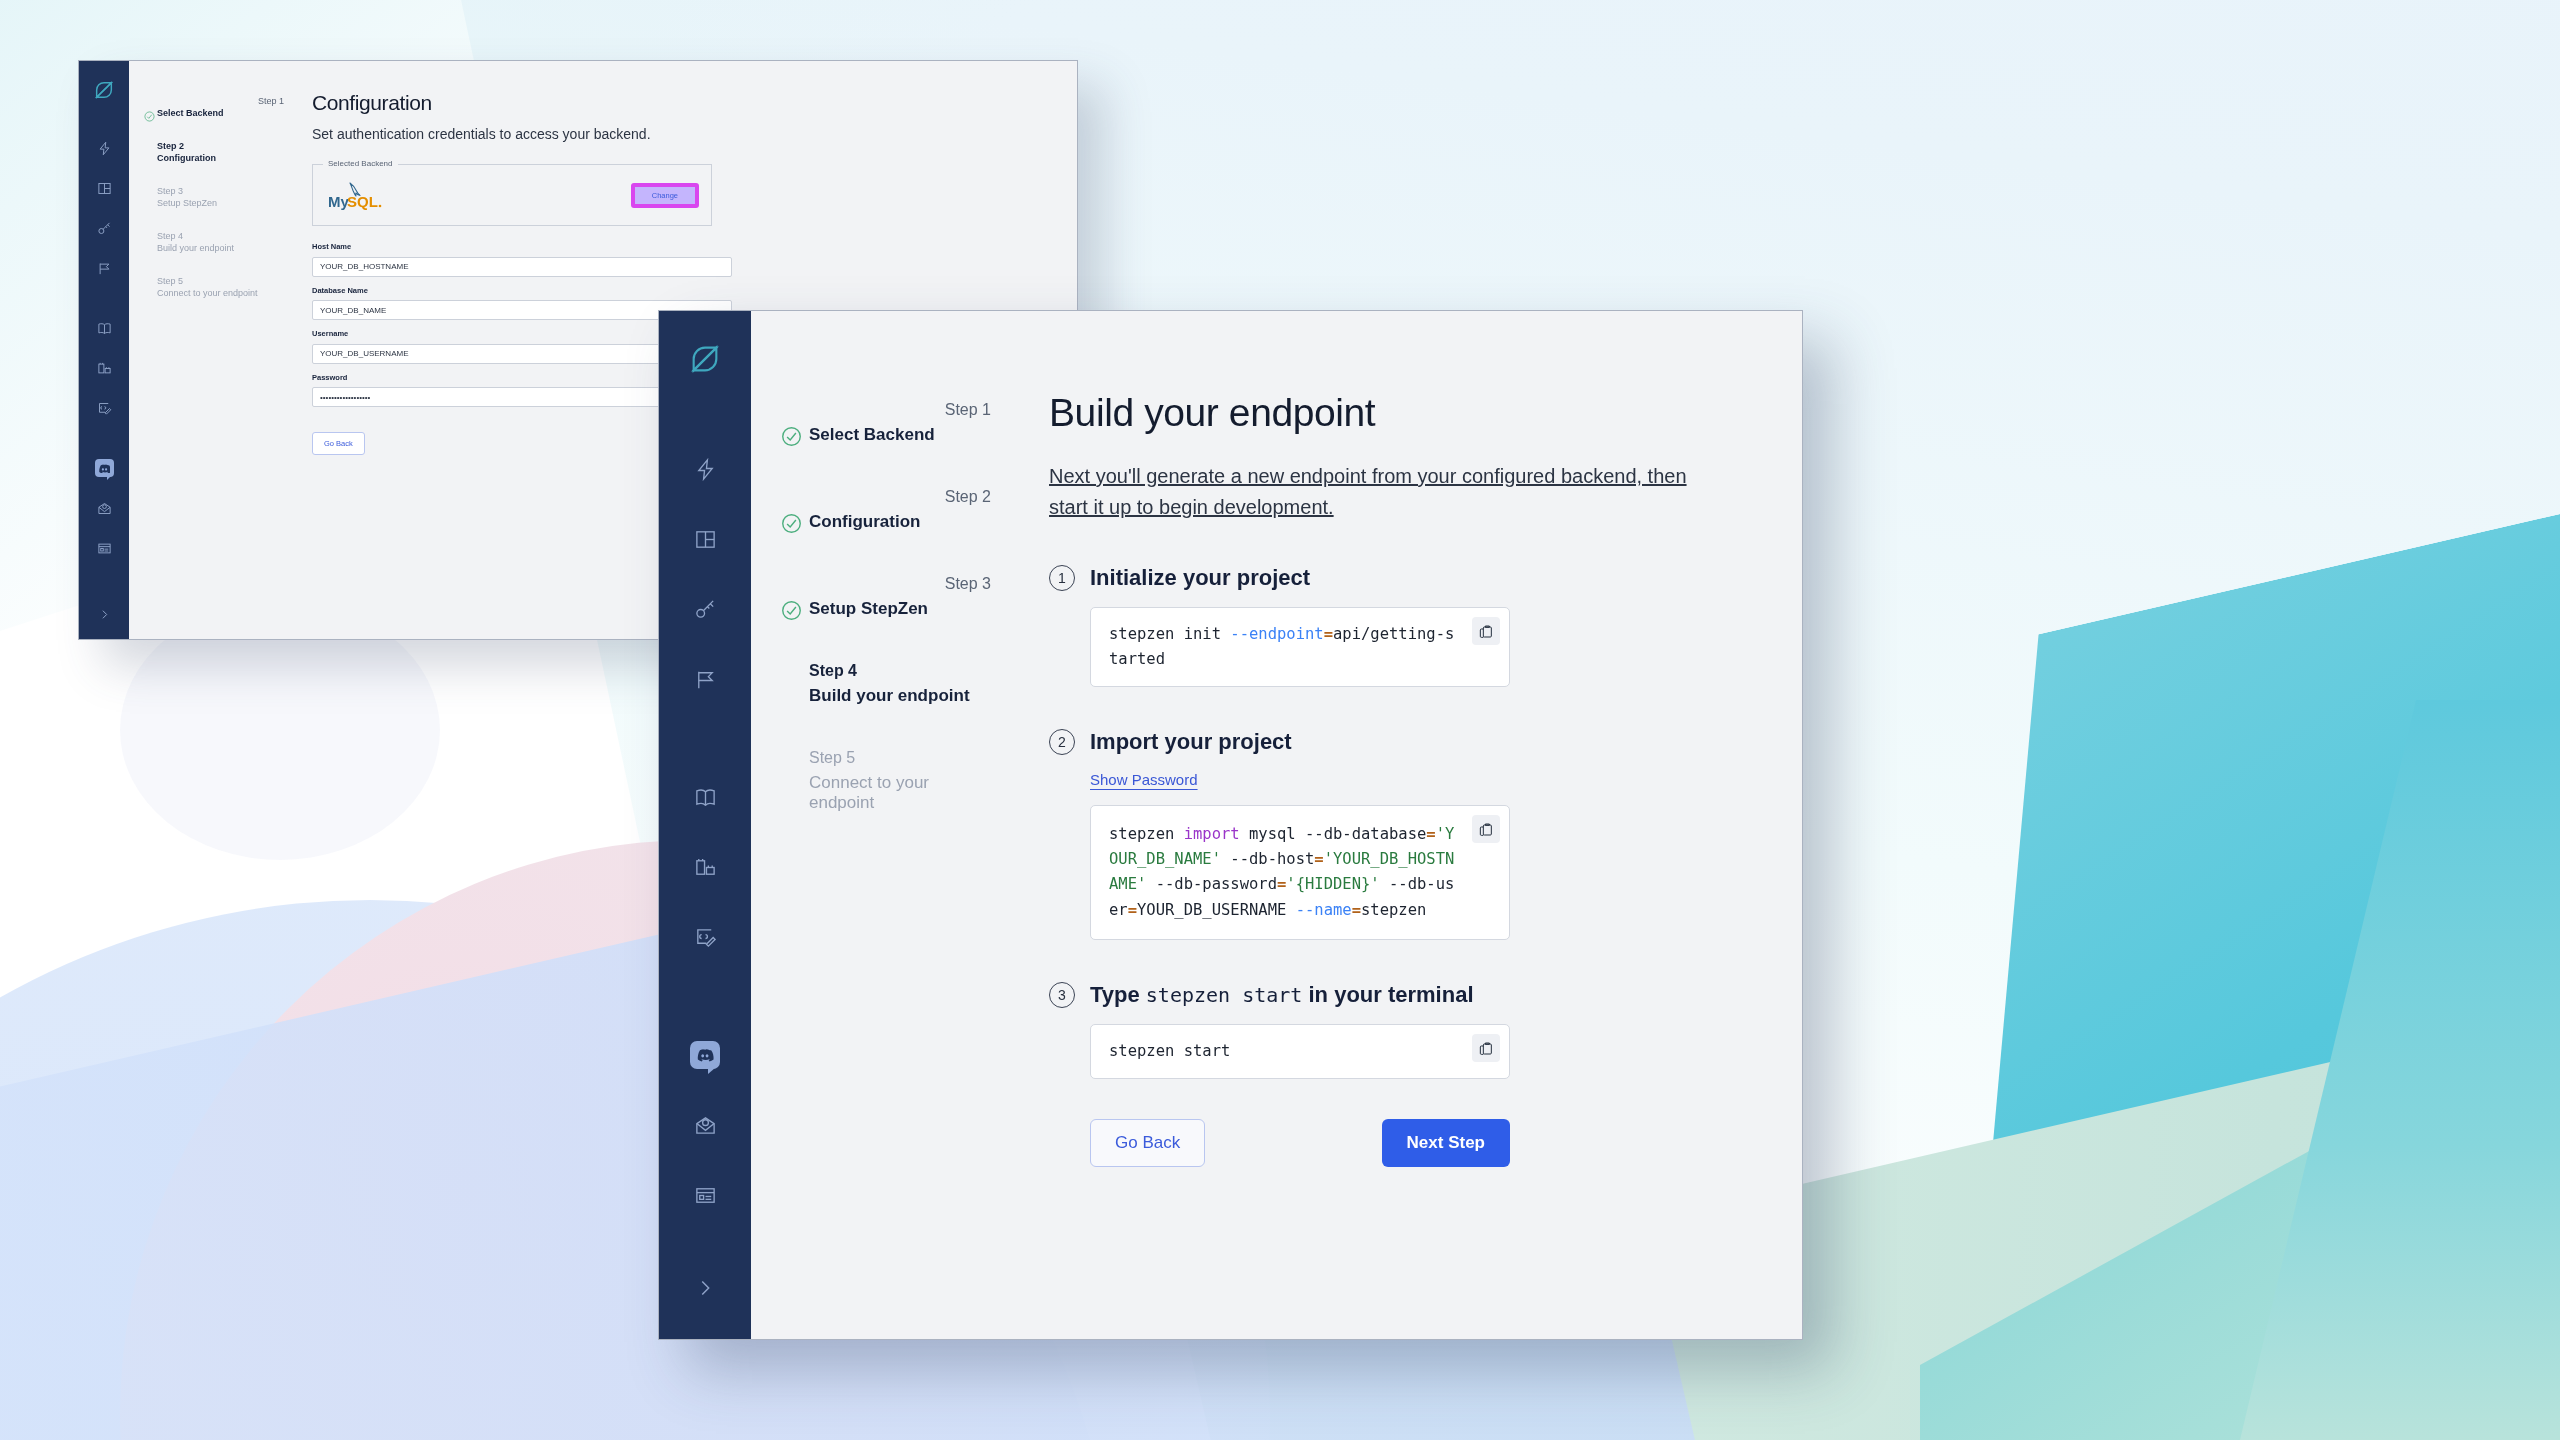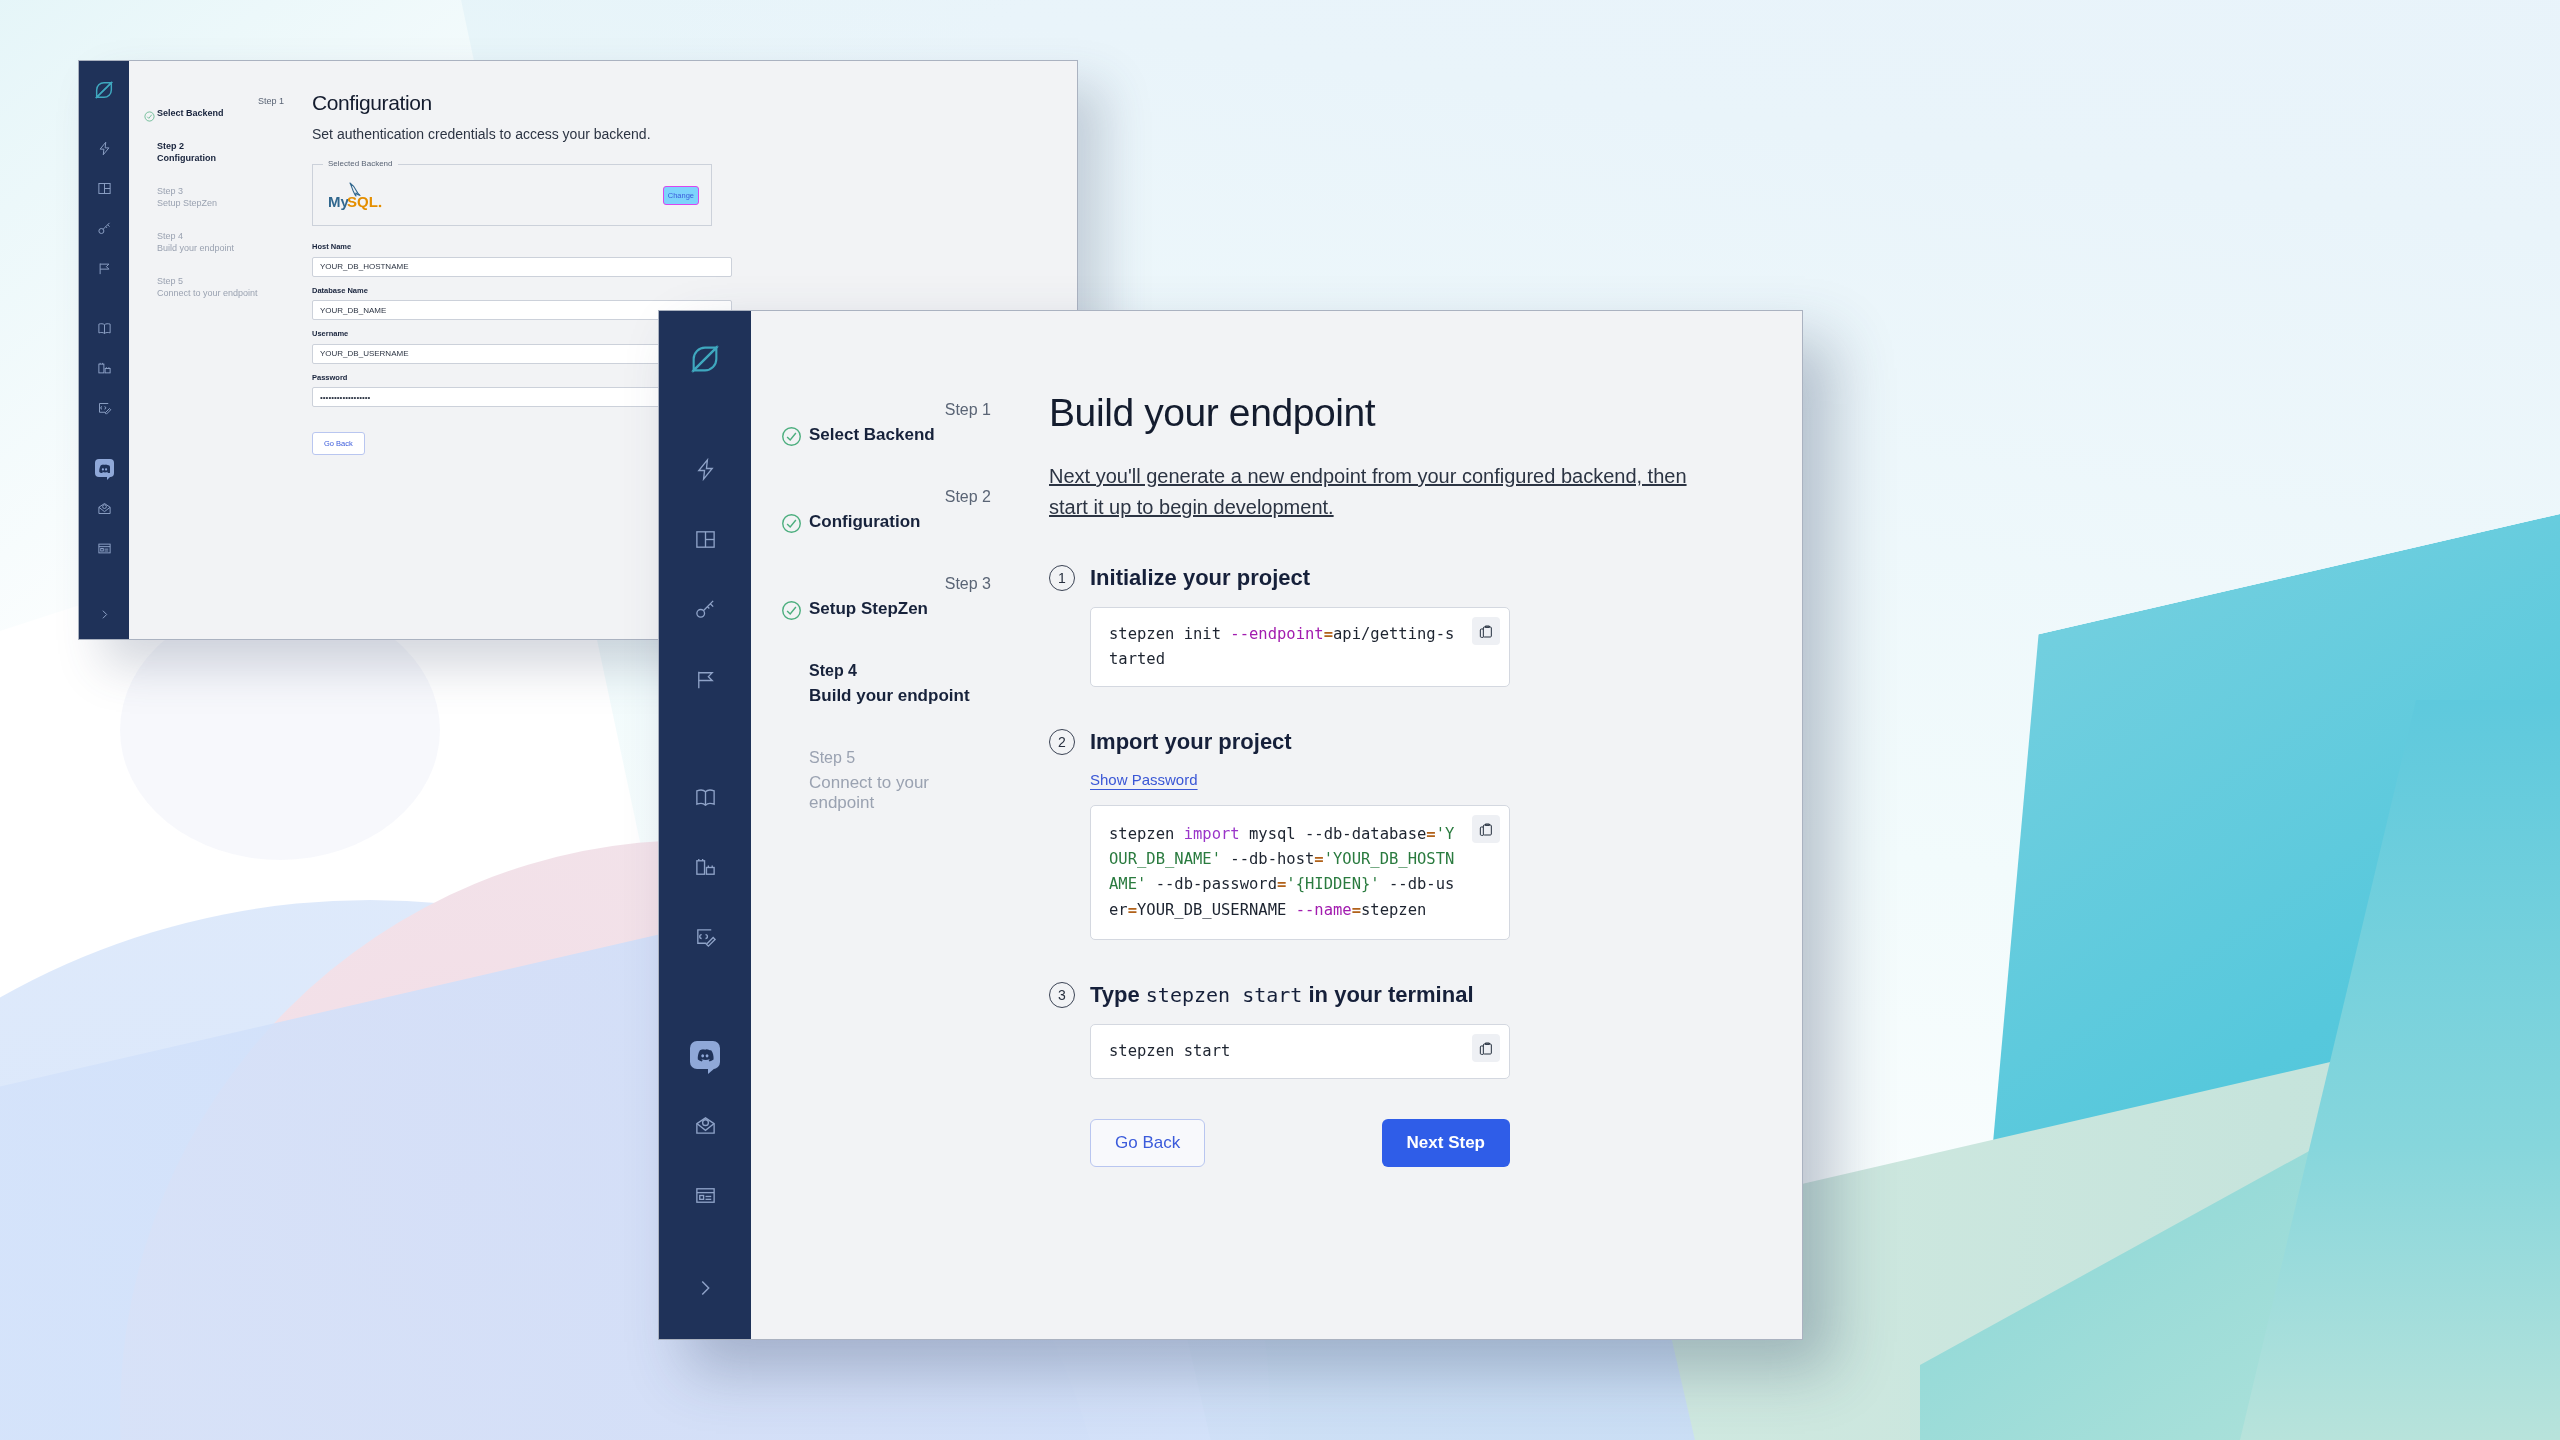--- a/index.html
+++ b/index.html
@@ -203,22 +203,22 @@
     padding: 0 12px 0 14px;
   }
   .fieldset-legend {
     position: absolute; top: -6px; left: 10px;
     background: #f2f3f5; padding: 0 5px;
     font-size: 8px; color: #5a6475;
   }
   .mysql-logo { display: flex; align-items: flex-end; }
   .btn-change {
     font-size: 7.5px; color: #3b5bdb;
-    border: 1px solid #d946ef; background: #7dd3fc;
-    border-radius: 3px; padding: 4px 4px; cursor: pointer;
+    border: 4px solid #d946ef; background: #c4b5fd;
+    border-radius: 3px; padding: 4px 17px; cursor: pointer;
   }
 
   
   .form { margin-top: 16px; }
   .field { margin-bottom: 9px; }
   .field-label { font-size: 7.5px; font-weight: bold; color: #17223b; margin-bottom: 4px; }
   .field-input {
     width: 420px; height: 20px;
     background: #fff; border: 1px solid #ccd1da; border-radius: 2px;
     font-size: 8px; color: #2c3443;
@@ -261,21 +261,21 @@
     padding: 14px 52px 14px 18px;
     width: 420px;
     font-family: "DejaVu Sans Mono", monospace;
     font-size: 15.5px;
     line-height: 1.62;
     color: #1d2430;
     word-break: break-all;
   }
   .code-box.tall { padding-top: 16px; padding-bottom: 16px; }
 
-  .tok-flag   { color: #a21caf; text-align: right; }
+  .tok-flag   { color: #3b82f6; text-align: right; }
   .tok-eq     { color: #b1621a; font-weight: bold; }
   .tok-str    { color: #2a7b3f; }
   .tok-kw     { color: #9a35c9; }
 
   .copy-btn {
     position: absolute; right: 9px; top: 9px;
     width: 28px; height: 28px; border-radius: 4px;
     background: #eef0f4;
     display: flex; align-items: center; justify-content: center;
     cursor: pointer; color: #25303f;

